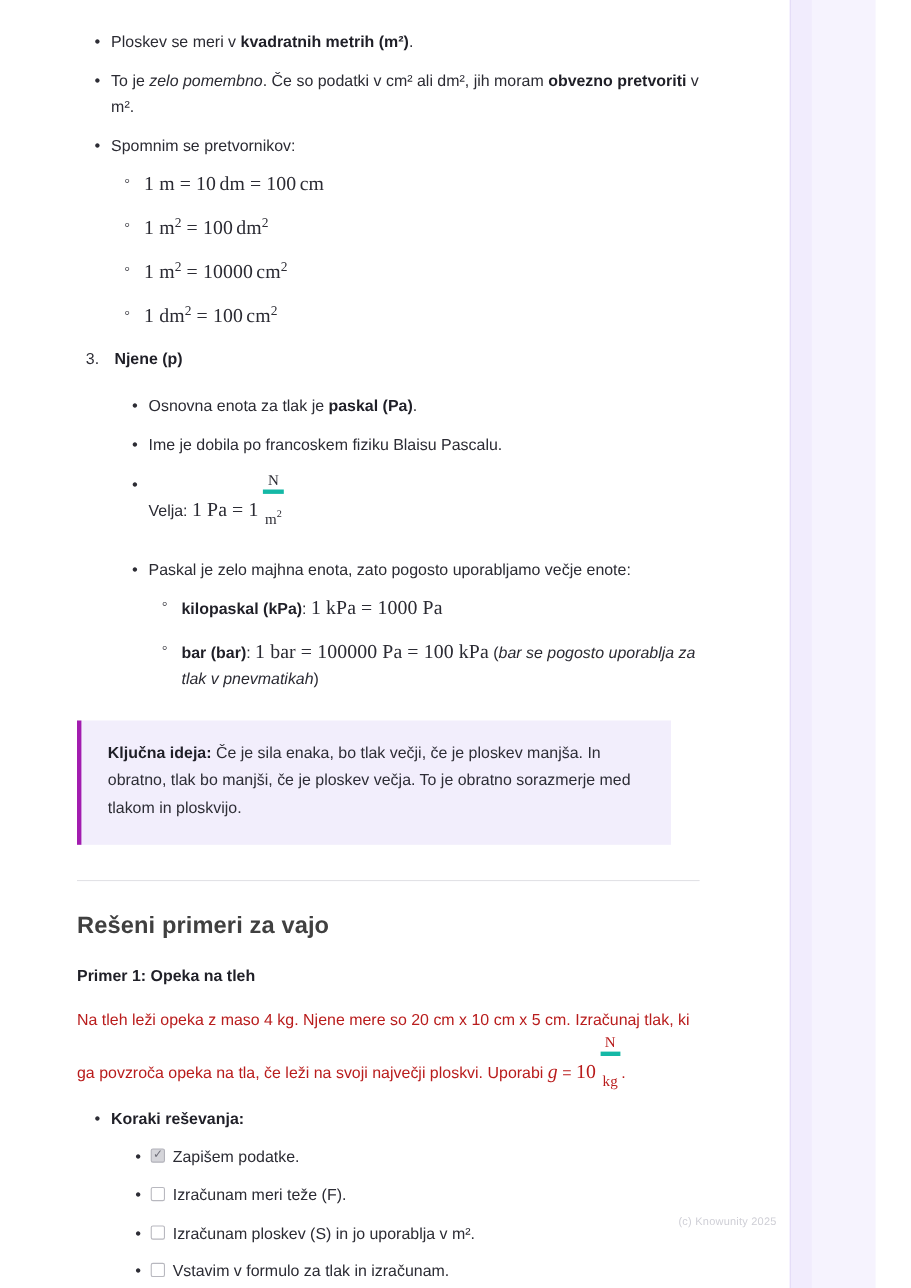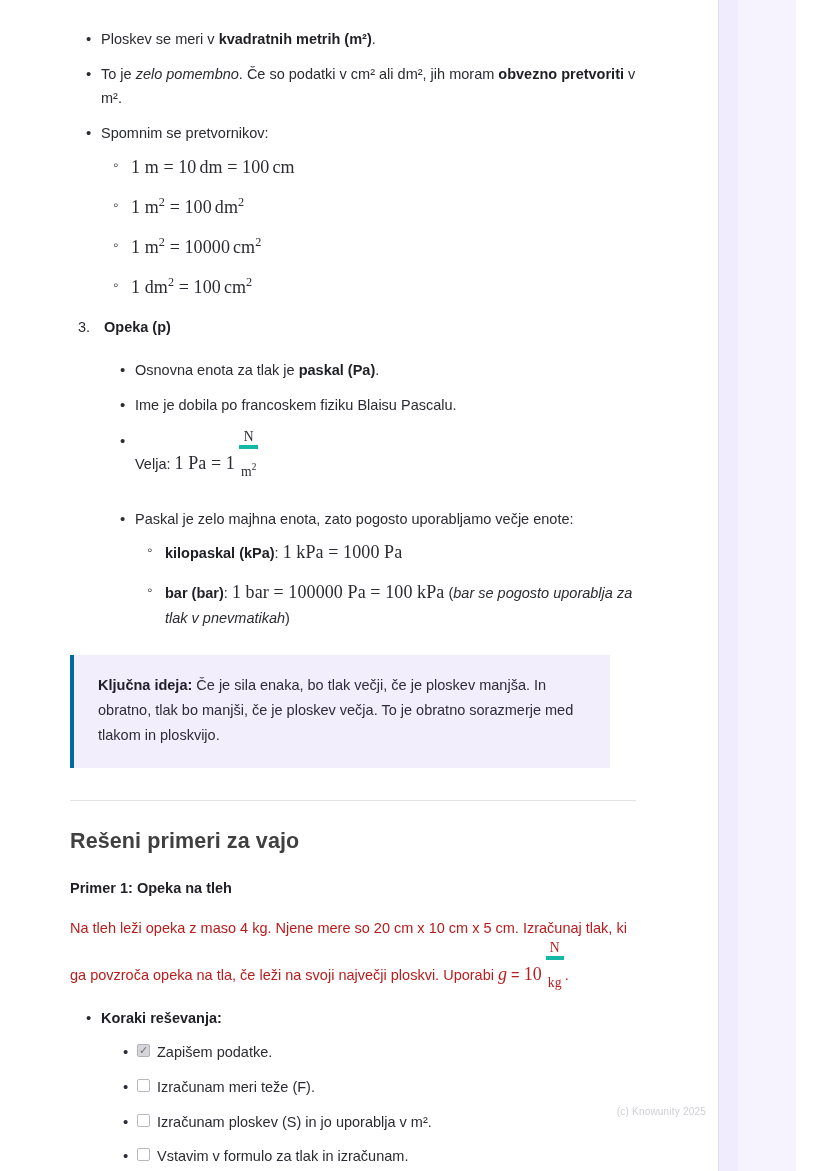--- a/index.html
+++ b/index.html
@@ -130,21 +130,21 @@
     margin: 0 1px;
   }
   .frac .nu { display: block; padding: 0 2px; }
   .frac .de { display: block; border-top: 4px solid #14b8a6; padding: 16px 2px; }
 
   
   .callout {
     position: relative;
     margin: 26px 0 0 0;
     background: #f2eefc;
-    border-left: 4px solid #0369a1;
+    border-left: 4px solid #a21caf;
     padding: 18px 22px 20px 24px;
     width: 540px;
     box-sizing: border-box;
   }
   .callout p {
     margin: 0;
     font-size: 14.5px;
     line-height: 1.72;
     color: #2d2d35;
   }
@@ -264,21 +264,21 @@
           <li>
             <span class="math">1 dm<sup class="m">2</sup> = 100<span class="sp"></span>cm<sup class="m">2</sup></span>
           </li>
         </ul>
       </li>
     </ul>
 
     <ol class="numbered" style="margin-top:14px;">
       <li>
         <span class="num">3.</span>
-        <b>Opeka (p)</b>
+        <b>Njene (p)</b>
 
         <ul class="lvl1" style="margin-top:20px;">
           <li>
             <span><span>Osnovna enota za tlak je </span><b>paskal (Pa)</b><span>.</span></span>
           </li>
           <li>
             <span>Ime je dobila po francoskem fiziku Blaisu Pascalu.</span>
           </li>
           <li>
             <span>Velja: </span><span class="math">1 Pa = 1<span class="sp"></span><span class="frac"><span class="nu">N</span><span class="de">m<sup class="m">2</sup></span></span></span>

